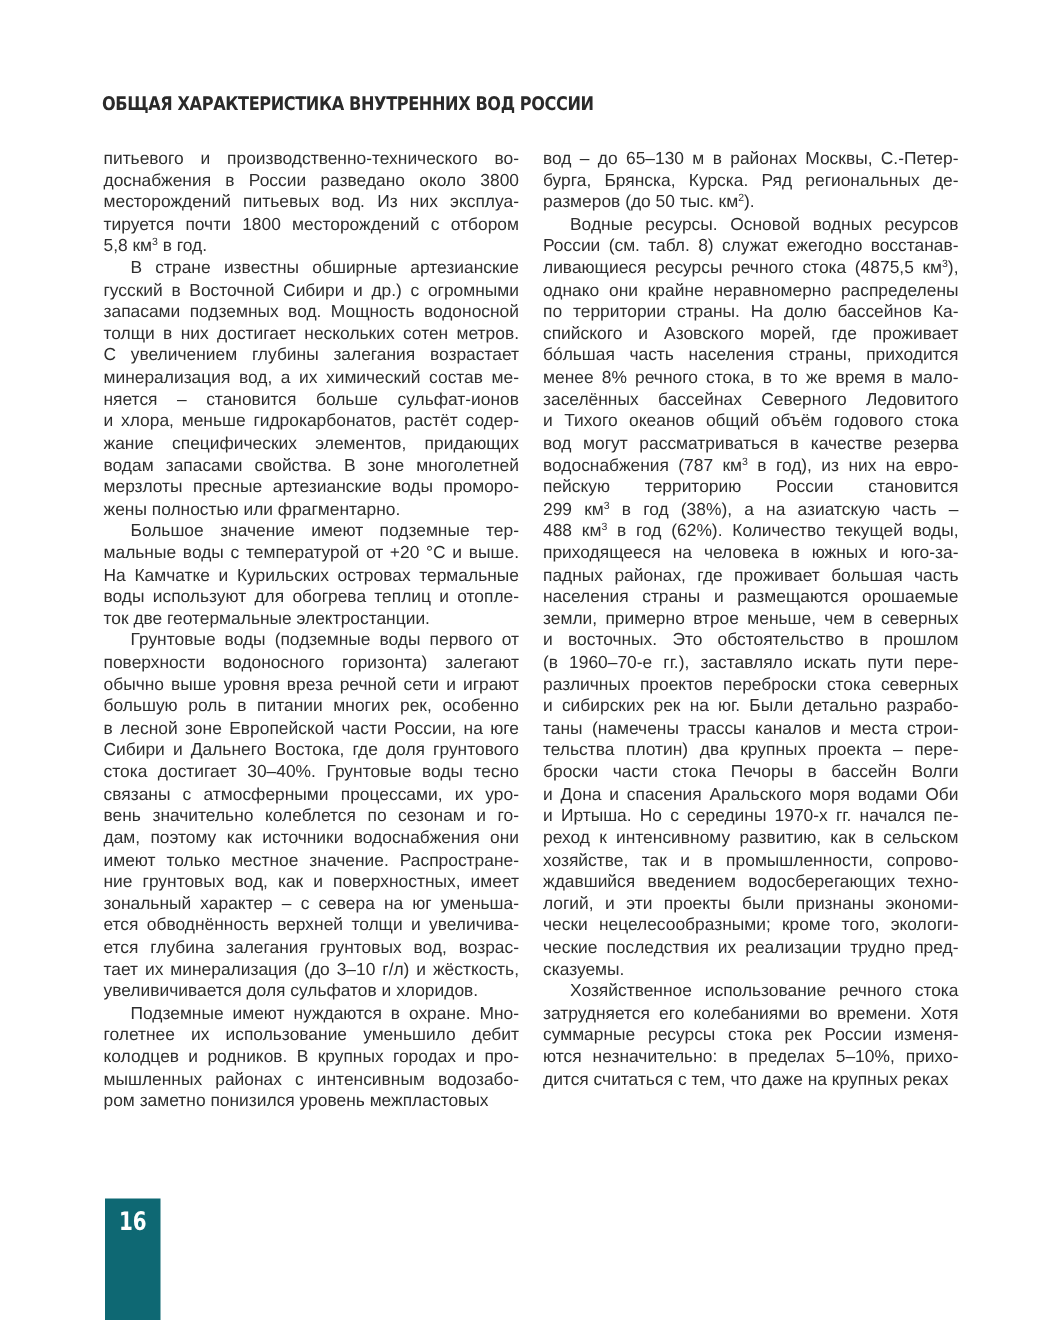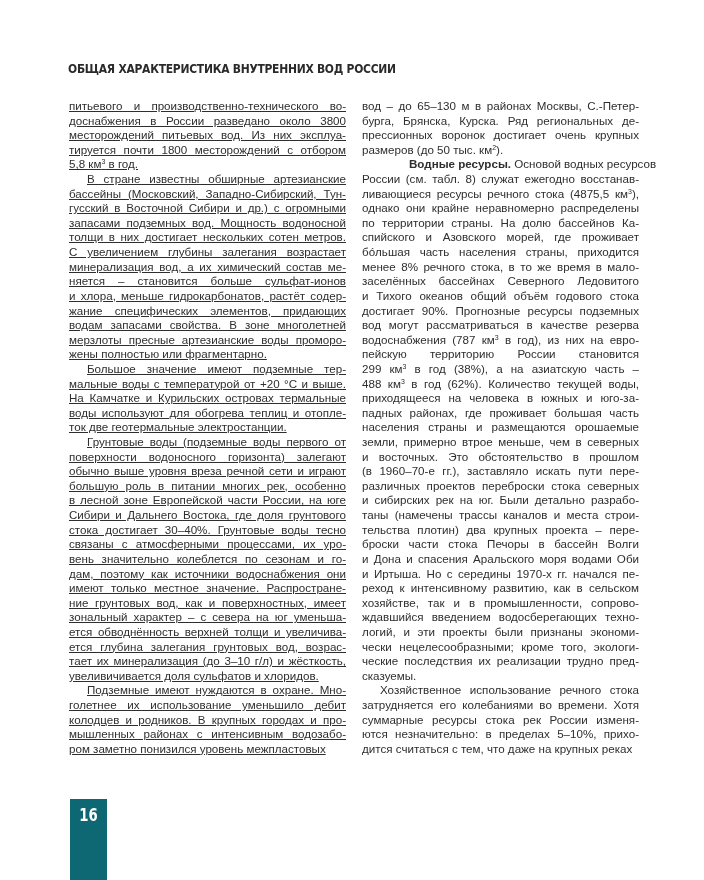--- a/index.html
+++ b/index.html
@@ -8,26 +8,26 @@
     position: absolute; left: 68px; top: 61px;
     font-family: "DejaVu Sans", sans-serif; font-weight: bold;
     font-size: 12.5px; letter-spacing: -0.3px; color: #2a2a2a;
     transform: scaleX(0.86); transform-origin: left top; white-space: nowrap;
   }
   .col {
     position: absolute; top: 99px; width: 277px;
     font-family: "Liberation Sans", sans-serif; font-size: 11.6px;
     line-height: 14.62px; color: #2e2e2e;
   }
-  .col-left { left: 69px; text-decoration: underline; }
+  .col-left { left: 69px; }
   .col-right { left: 362px; }
   .ln { display: block; white-space: nowrap; text-align: justify; text-align-last: justify; height: 14.62px; overflow: visible; }
   .ln.last { text-align-last: left; }
   .ln.indent { padding-left: 18px; }
-  b { font-weight: bold; margin-left: 29px; }
+  b { font-weight: normal; }
   sup { font-size: 7px; line-height: 0; vertical-align: 4px; }
   .page-tab {
     position: absolute; left: 70px; top: 799px; width: 37px; height: 103px;
     background: #0e6873;
   }
   .page-number {
     position: absolute; left: 0; top: 6px; width: 37px; text-align: center;
     font-family: "DejaVu Sans", sans-serif; font-weight: bold; font-size: 17px;
     color: #ffffff; transform: scaleX(0.78); transform-origin: center top;
   }
@@ -37,21 +37,20 @@
 
 <div class="page-title">ОБЩАЯ ХАРАКТЕРИСТИКА ВНУТРЕННИХ ВОД РОССИИ</div>
 
 <div class="col col-left" id="colL">
     <span class="ln">питьевого и производственно-технического во-</span>
     <span class="ln">доснабжения в России разведано около 3800</span>
     <span class="ln">месторождений питьевых вод. Из них эксплуа-</span>
     <span class="ln">тируется почти 1800 месторождений с отбором</span>
     <span class="ln last">5,8 км<sup>3</sup> в год.</span>
     <span class="ln indent">В стране известны обширные артезианские</span>
-    <span class="ln">бассейны (Московский, Западно-Сибирский, Тун-</span>
     <span class="ln">гусский в Восточной Сибири и др.) с огромными</span>
     <span class="ln">запасами подземных вод. Мощность водоносной</span>
     <span class="ln">толщи в них достигает нескольких сотен метров.</span>
     <span class="ln">С увеличением глубины залегания возрастает</span>
     <span class="ln">минерализация вод, а их химический состав ме-</span>
     <span class="ln">няется – становится больше сульфат-ионов</span>
     <span class="ln">и хлора, меньше гидрокарбонатов, растёт содер-</span>
     <span class="ln">жание специфических элементов, придающих</span>
     <span class="ln">водам запасами свойства. В зоне многолетней</span>
     <span class="ln">мерзлоты пресные артезианские воды проморо-</span>
@@ -80,33 +79,31 @@
     <span class="ln last">увеливичивается доля сульфатов и хлоридов.</span>
     <span class="ln indent">Подземные имеют нуждаются в охране. Мно-</span>
     <span class="ln">голетнее их использование уменьшило дебит</span>
     <span class="ln">колодцев и родников. В крупных городах и про-</span>
     <span class="ln">мышленных районах с интенсивным водозабо-</span>
     <span class="ln last">ром заметно понизился уровень межпластовых</span>
   </div>
 <div class="col col-right" id="colR">
     <span class="ln">вод – до 65–130 м в районах Москвы, С.-Петер-</span>
     <span class="ln">бурга, Брянска, Курска. Ряд региональных де-</span>
-    <span class="ln">прессионных воронок достигает очень крупных</span>
     <span class="ln last">размеров (до 50 тыс. км<sup>2</sup>).</span>
     <span class="ln indent"><b>Водные ресурсы.</b> Основой водных ресурсов</span>
     <span class="ln">России (см. табл. 8) служат ежегодно восстанав-</span>
     <span class="ln">ливающиеся ресурсы речного стока (4875,5 км<sup>3</sup>),</span>
     <span class="ln">однако они крайне неравномерно распределены</span>
     <span class="ln">по территории страны. На долю бассейнов Ка-</span>
     <span class="ln">спийского и Азовского морей, где проживает</span>
     <span class="ln">бóльшая часть населения страны, приходится</span>
     <span class="ln">менее 8% речного стока, в то же время в мало-</span>
     <span class="ln">заселённых бассейнах Северного Ледовитого</span>
     <span class="ln">и Тихого океанов общий объём годового стока</span>
-    <span class="ln">достигает 90%. Прогнозные ресурсы подземных</span>
     <span class="ln">вод могут рассматриваться в качестве резерва</span>
     <span class="ln">водоснабжения (787 км<sup>3</sup> в год), из них на евро-</span>
     <span class="ln">пейскую территорию России становится</span>
     <span class="ln">299 км<sup>3</sup> в год (38%), а на азиатскую часть –</span>
     <span class="ln">488 км<sup>3</sup> в год (62%). Количество текущей воды,</span>
     <span class="ln">приходящееся на человека в южных и юго-за-</span>
     <span class="ln">падных районах, где проживает большая часть</span>
     <span class="ln">населения страны и размещаются орошаемые</span>
     <span class="ln">земли, примерно втрое меньше, чем в северных</span>
     <span class="ln">и восточных. Это обстоятельство в прошлом</span>

